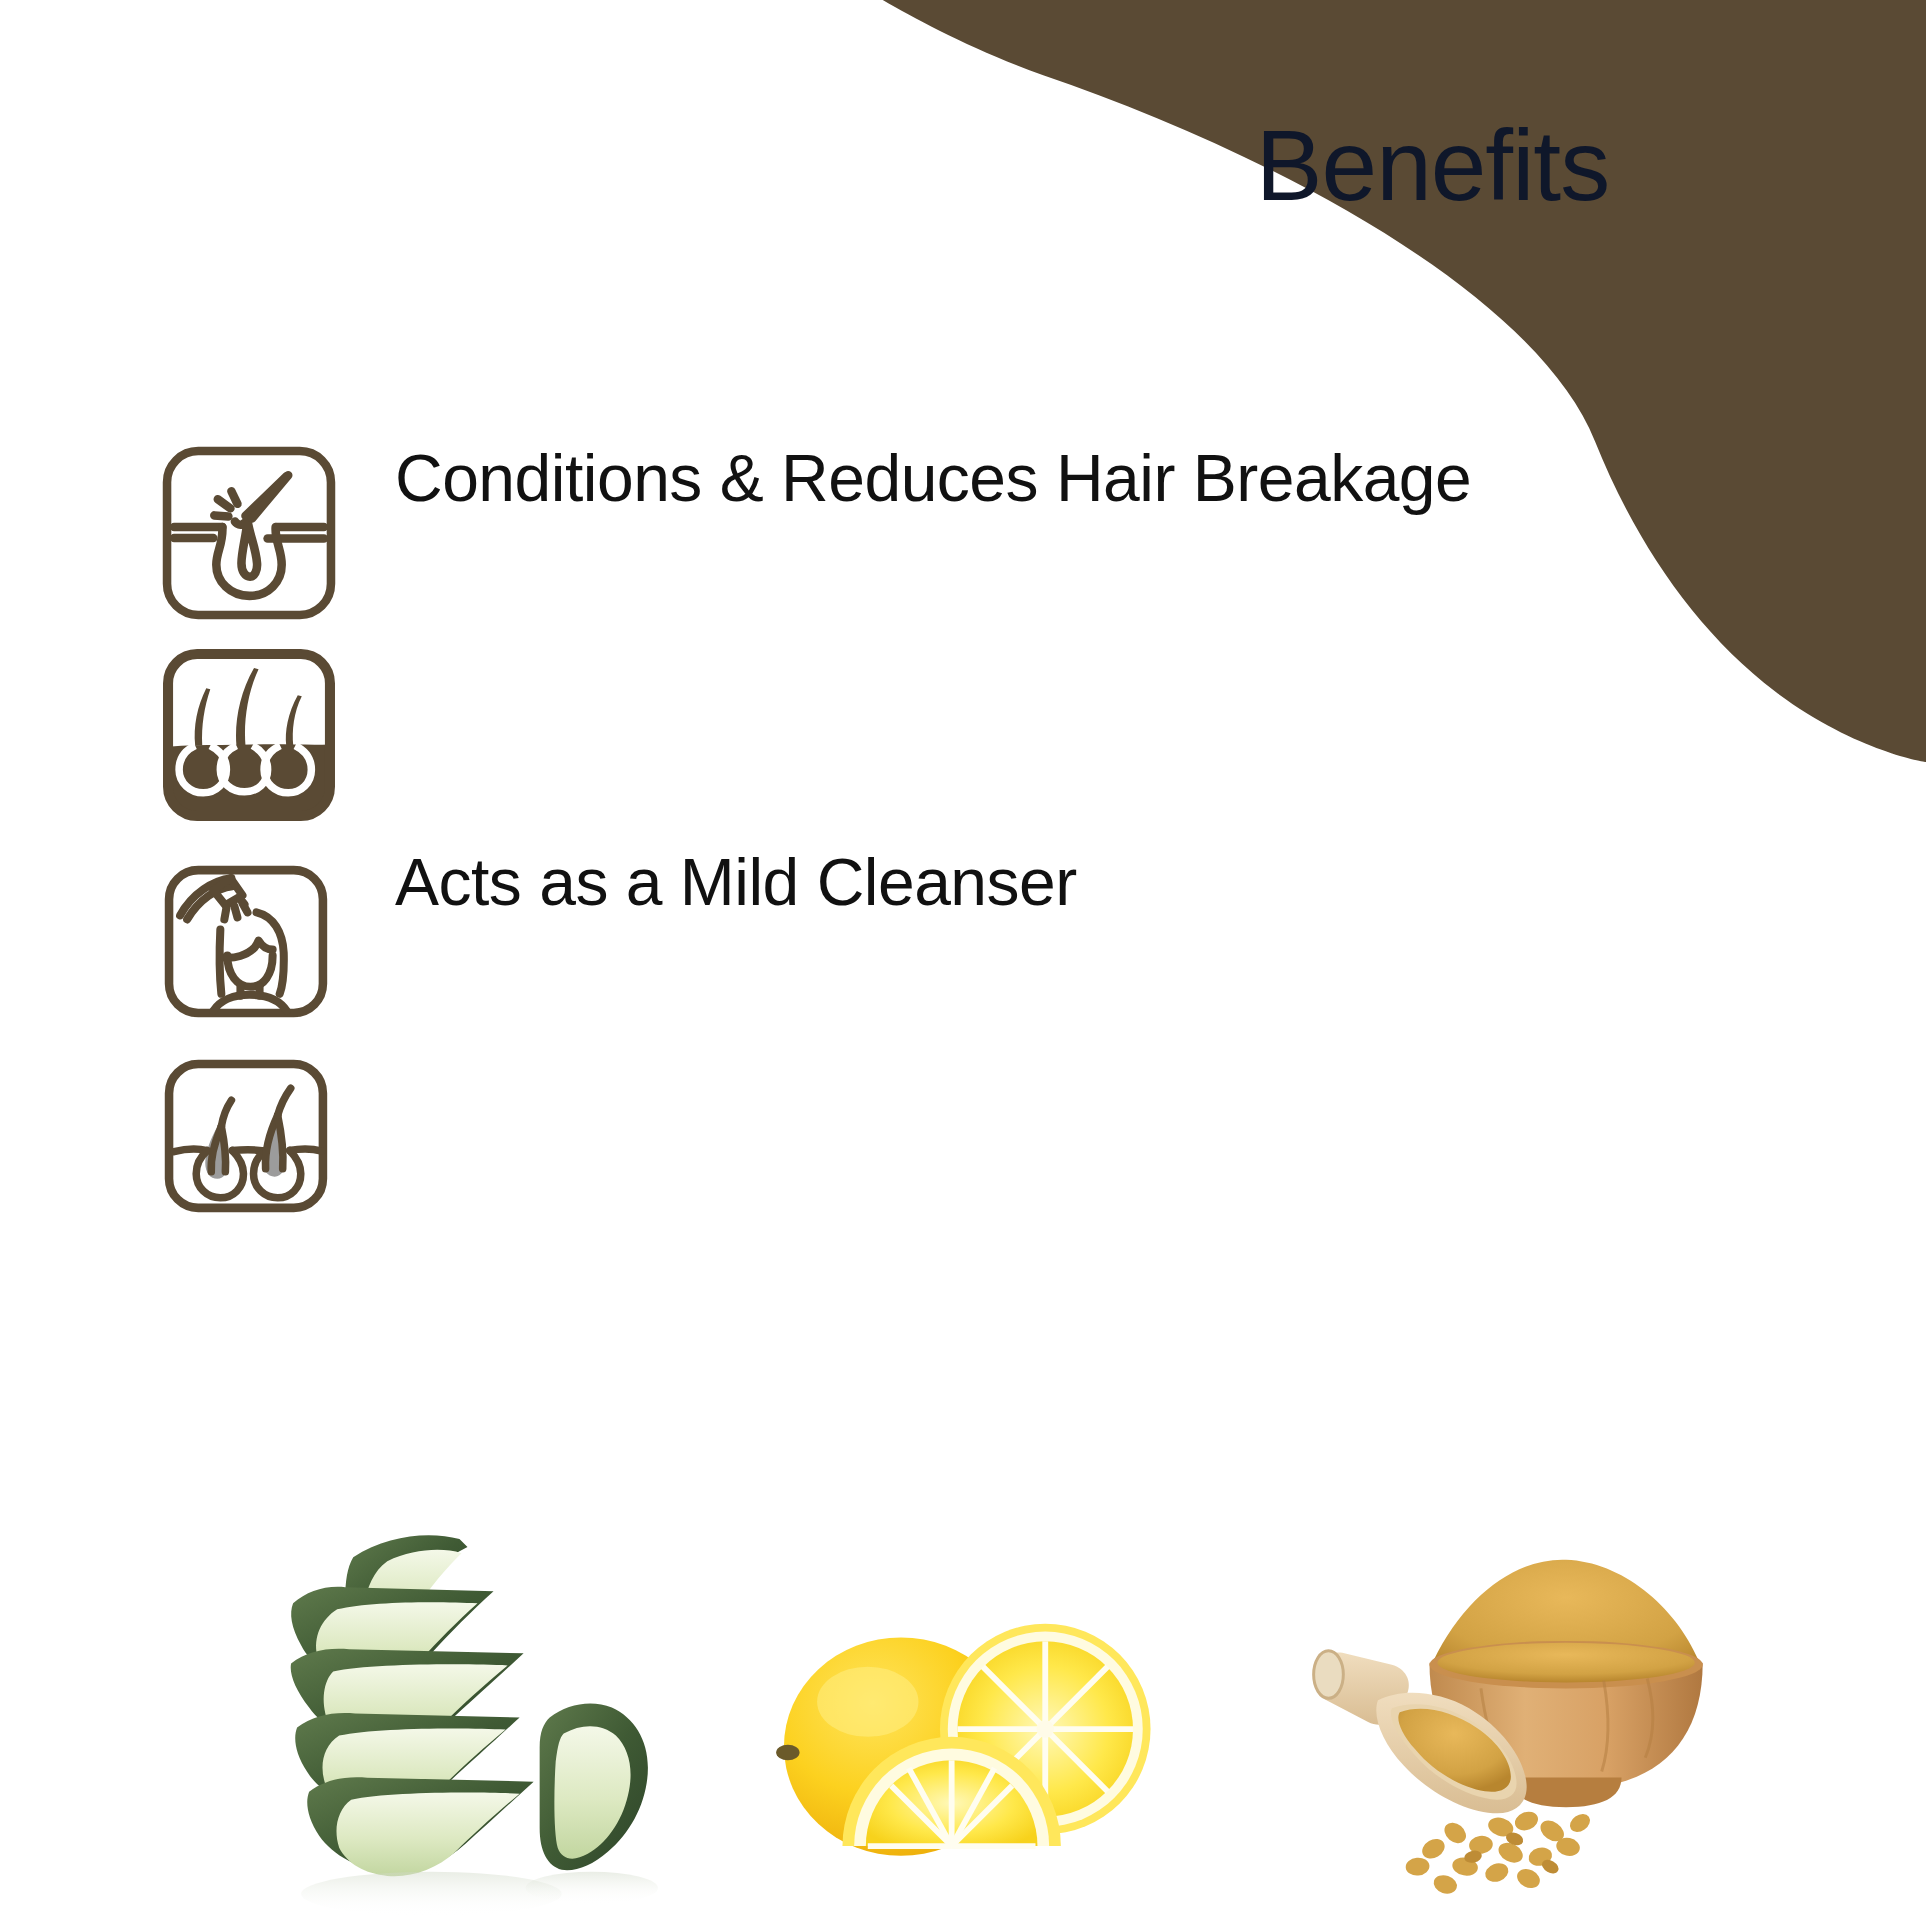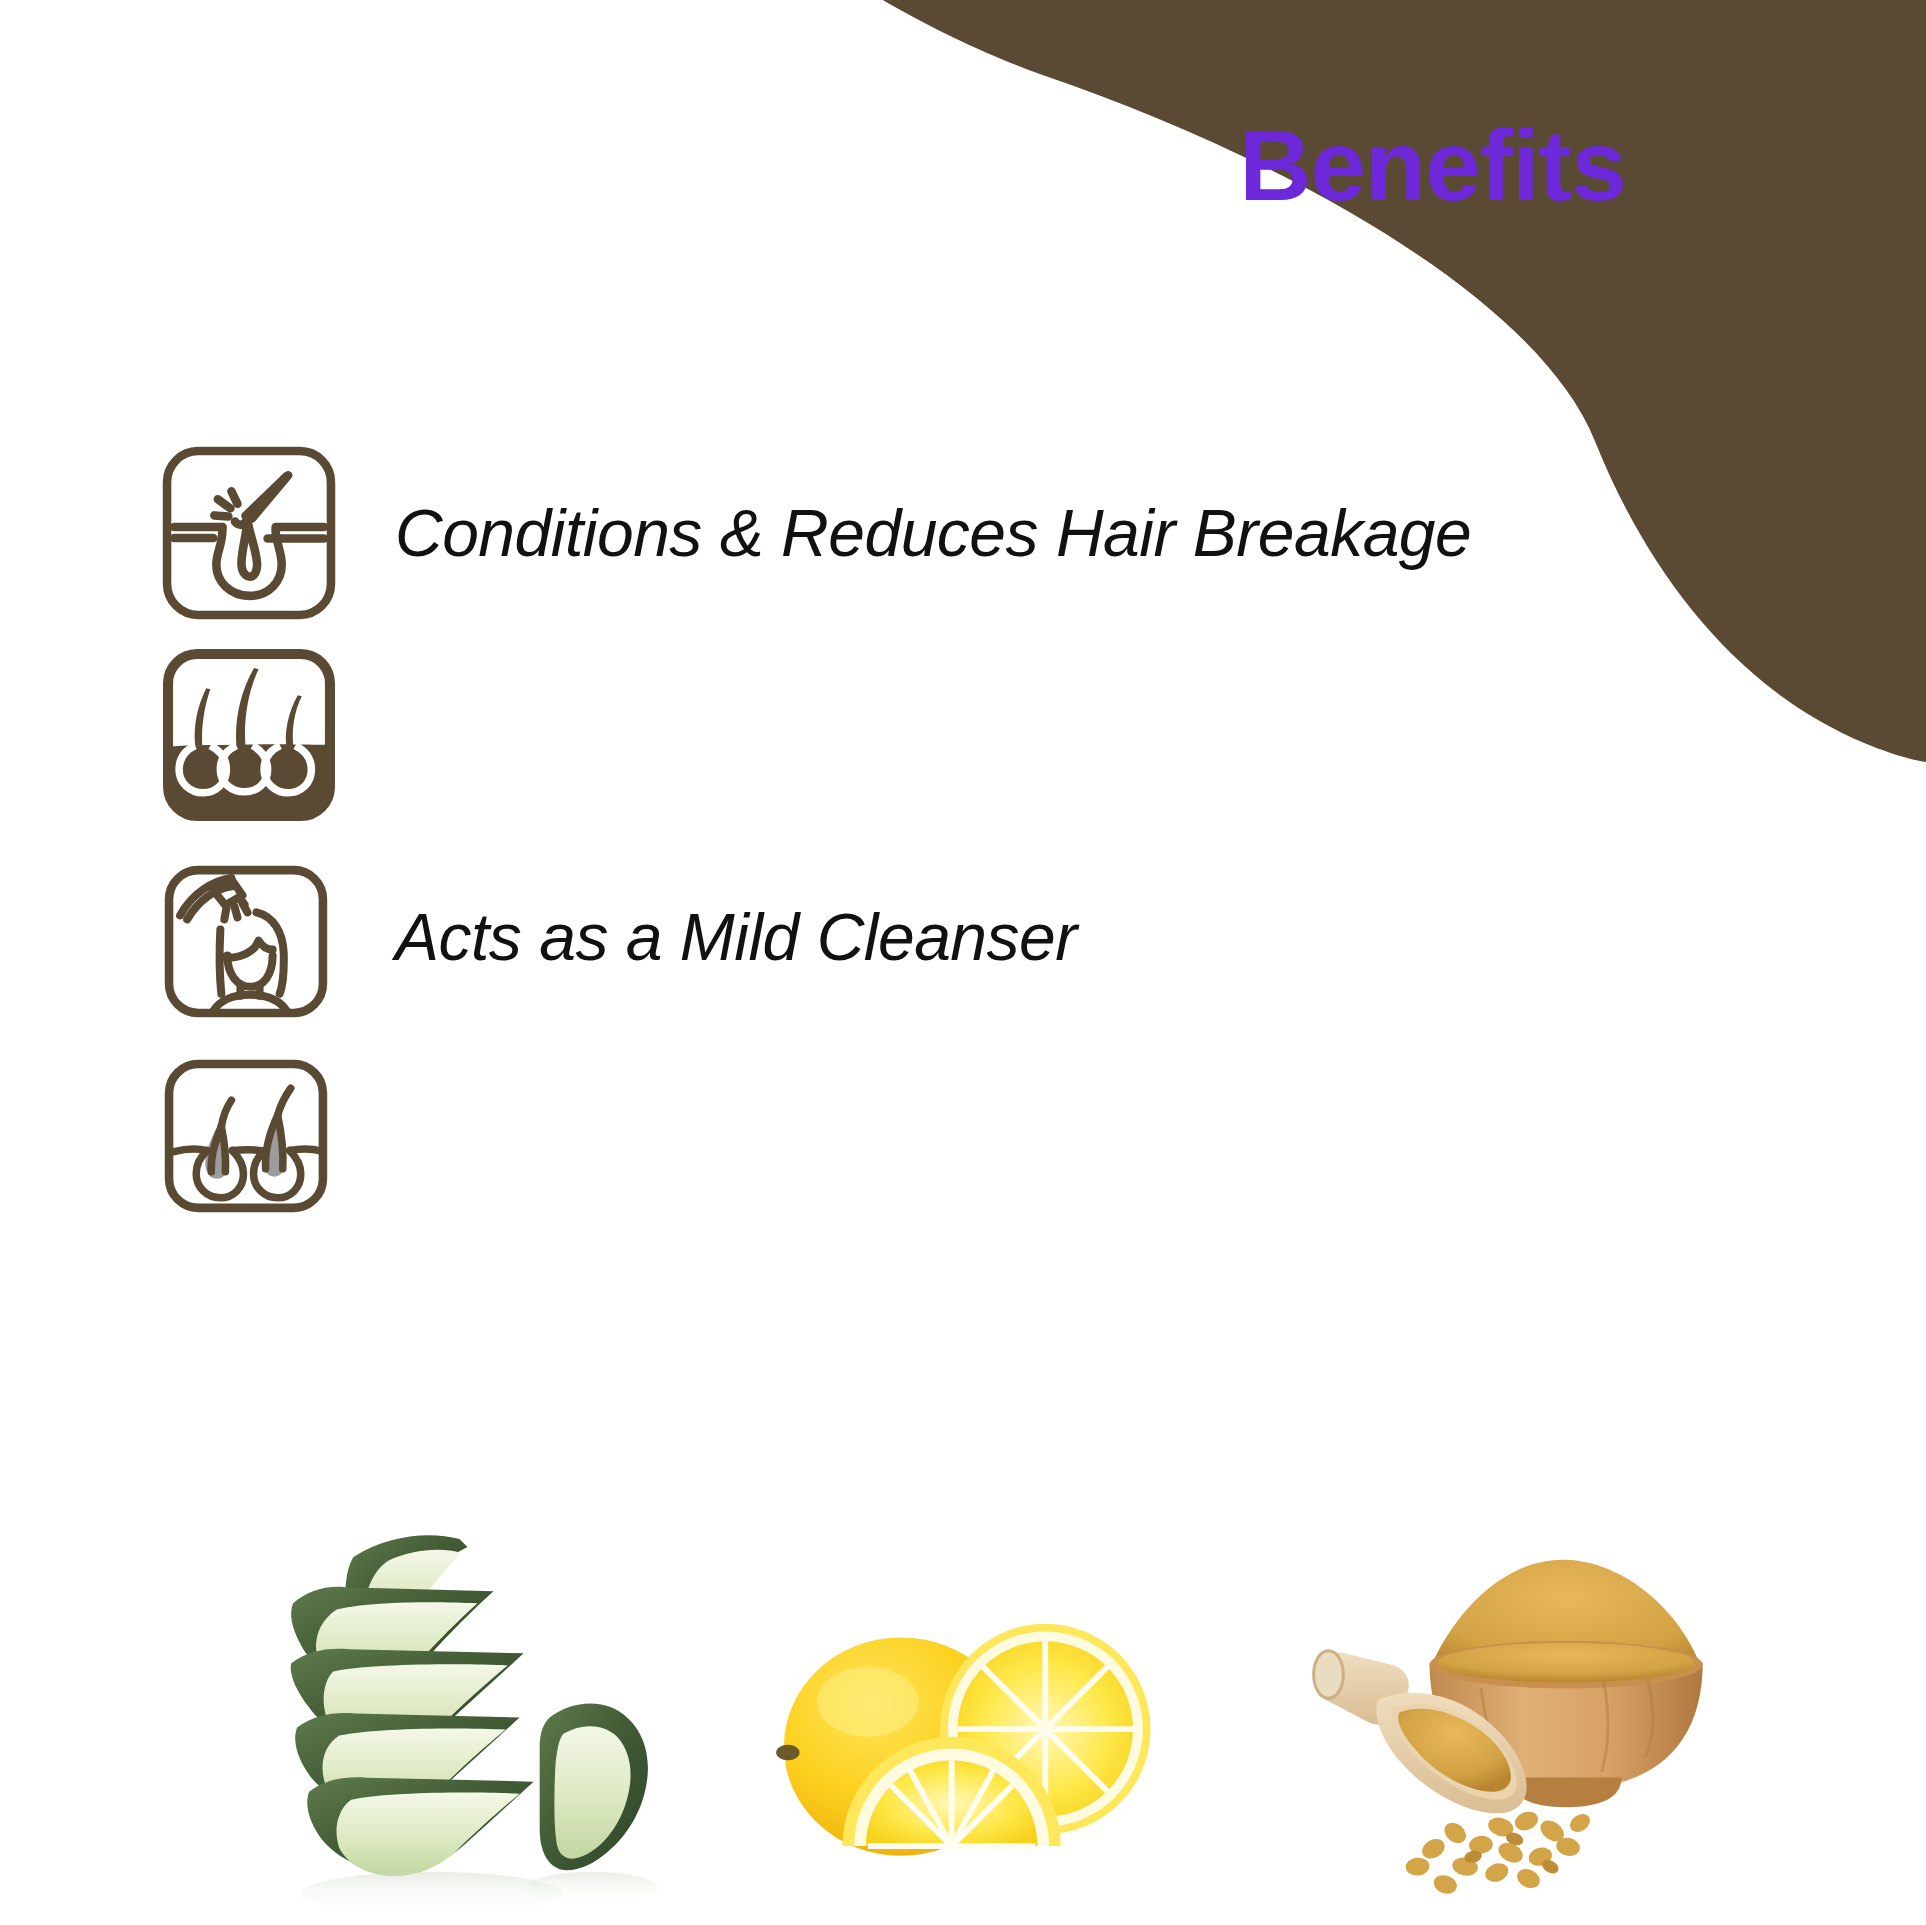--- a/index.html
+++ b/index.html
@@ -14,40 +14,38 @@
   
   #header-shape{
     position:absolute; top:0; left:0; width:1926px; height:762px;
     pointer-events:none;
   }
   #header-title{
     position:absolute;
     top:115px; left:1119px;
     width:627px;
     text-align:center;
-    color:#6d28d9;
+    color:#0f172a;
     font-size:100px;
-    font-weight:bold;
+    font-weight:normal;
     letter-spacing:-1px;
     line-height:1;
     white-space:nowrap;
   }
 
   
   #benefits-list{
     position:absolute;
     top:445px; left:161px;
     width:1705px;
   }
   .benefit-row{
     display:flex;
-    align-items:center;
     height:176px;
     margin-bottom:26px;
-    font-style:italic;
   }
   .benefit-row:last-child{ margin-bottom:0; }
 
   .benefit-icon{
     width:176px; height:176px;
     flex:0 0 176px;
   }
   .benefit-icon svg{ display:block; width:176px; height:176px; }
 
   .benefit-label{

